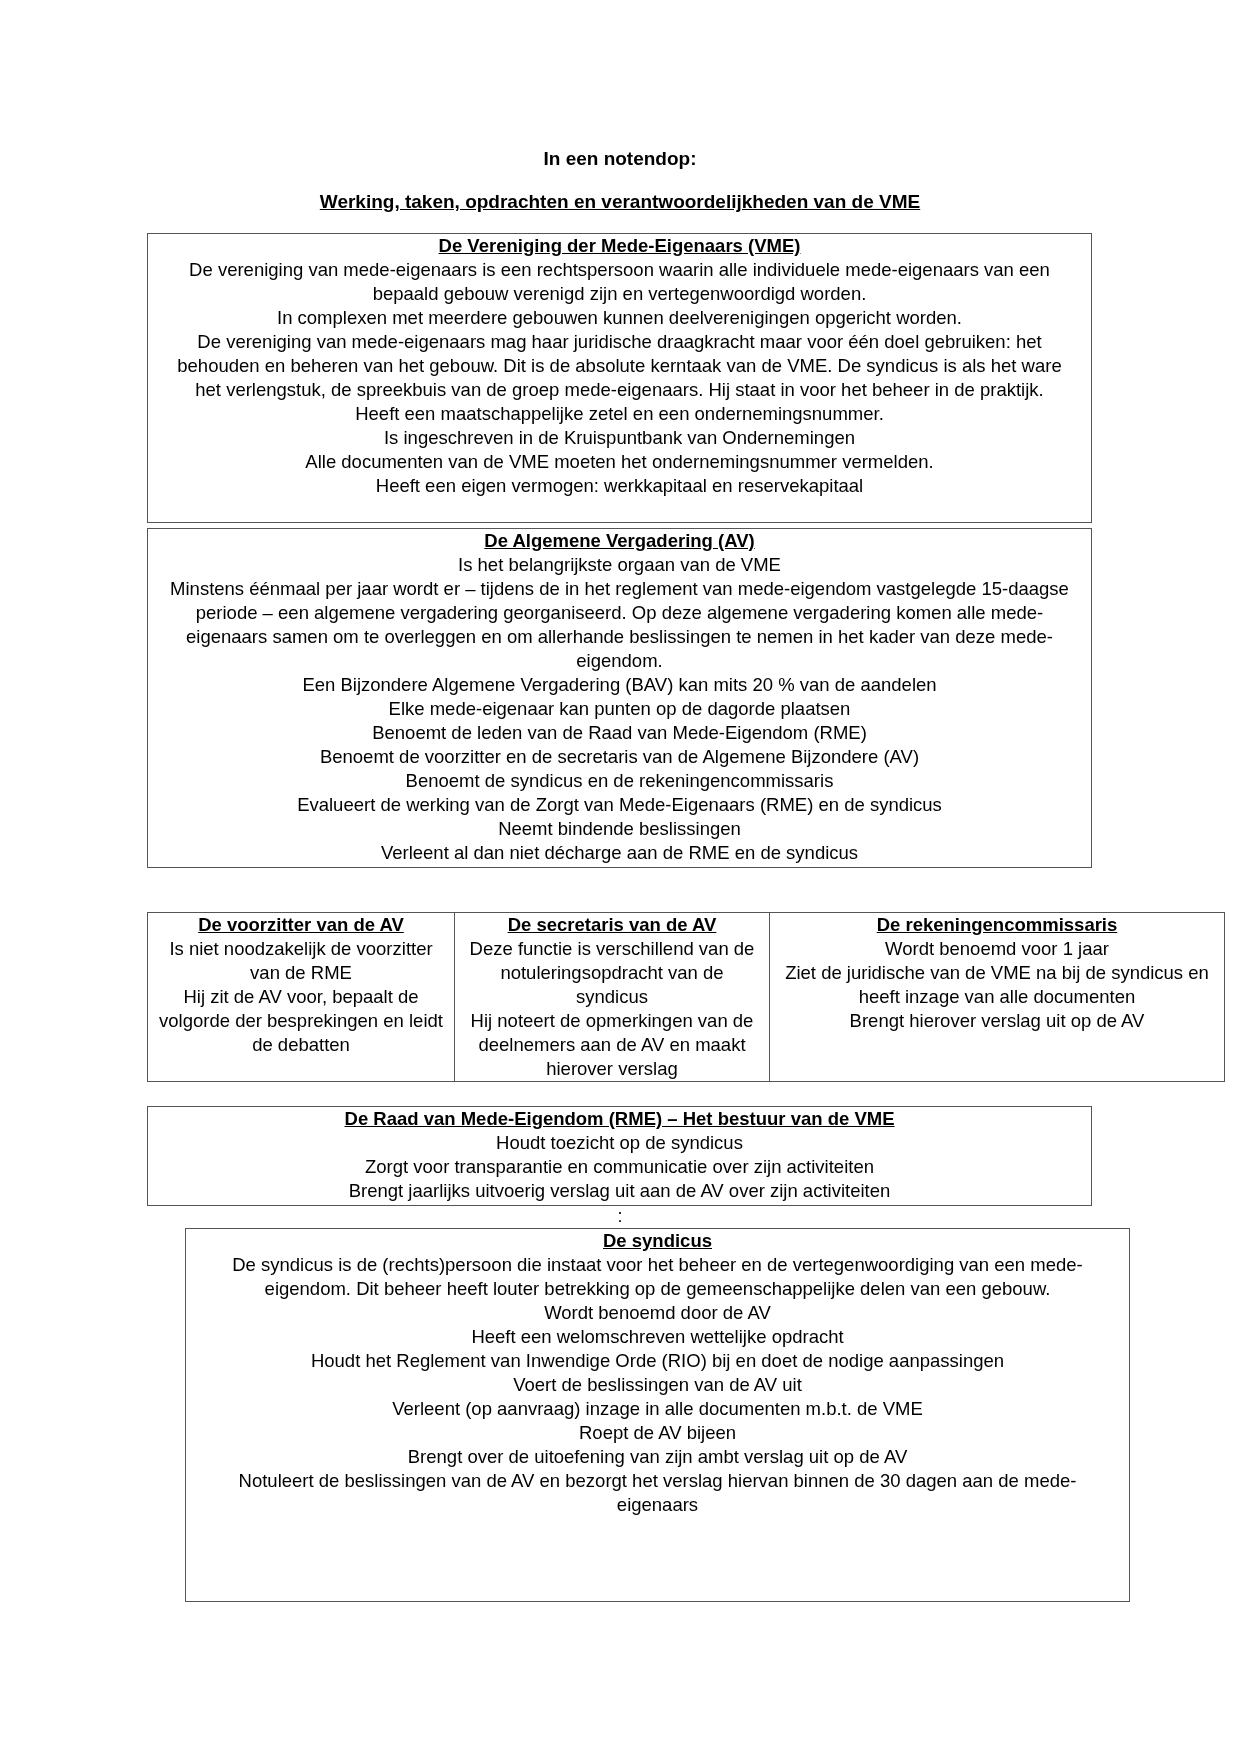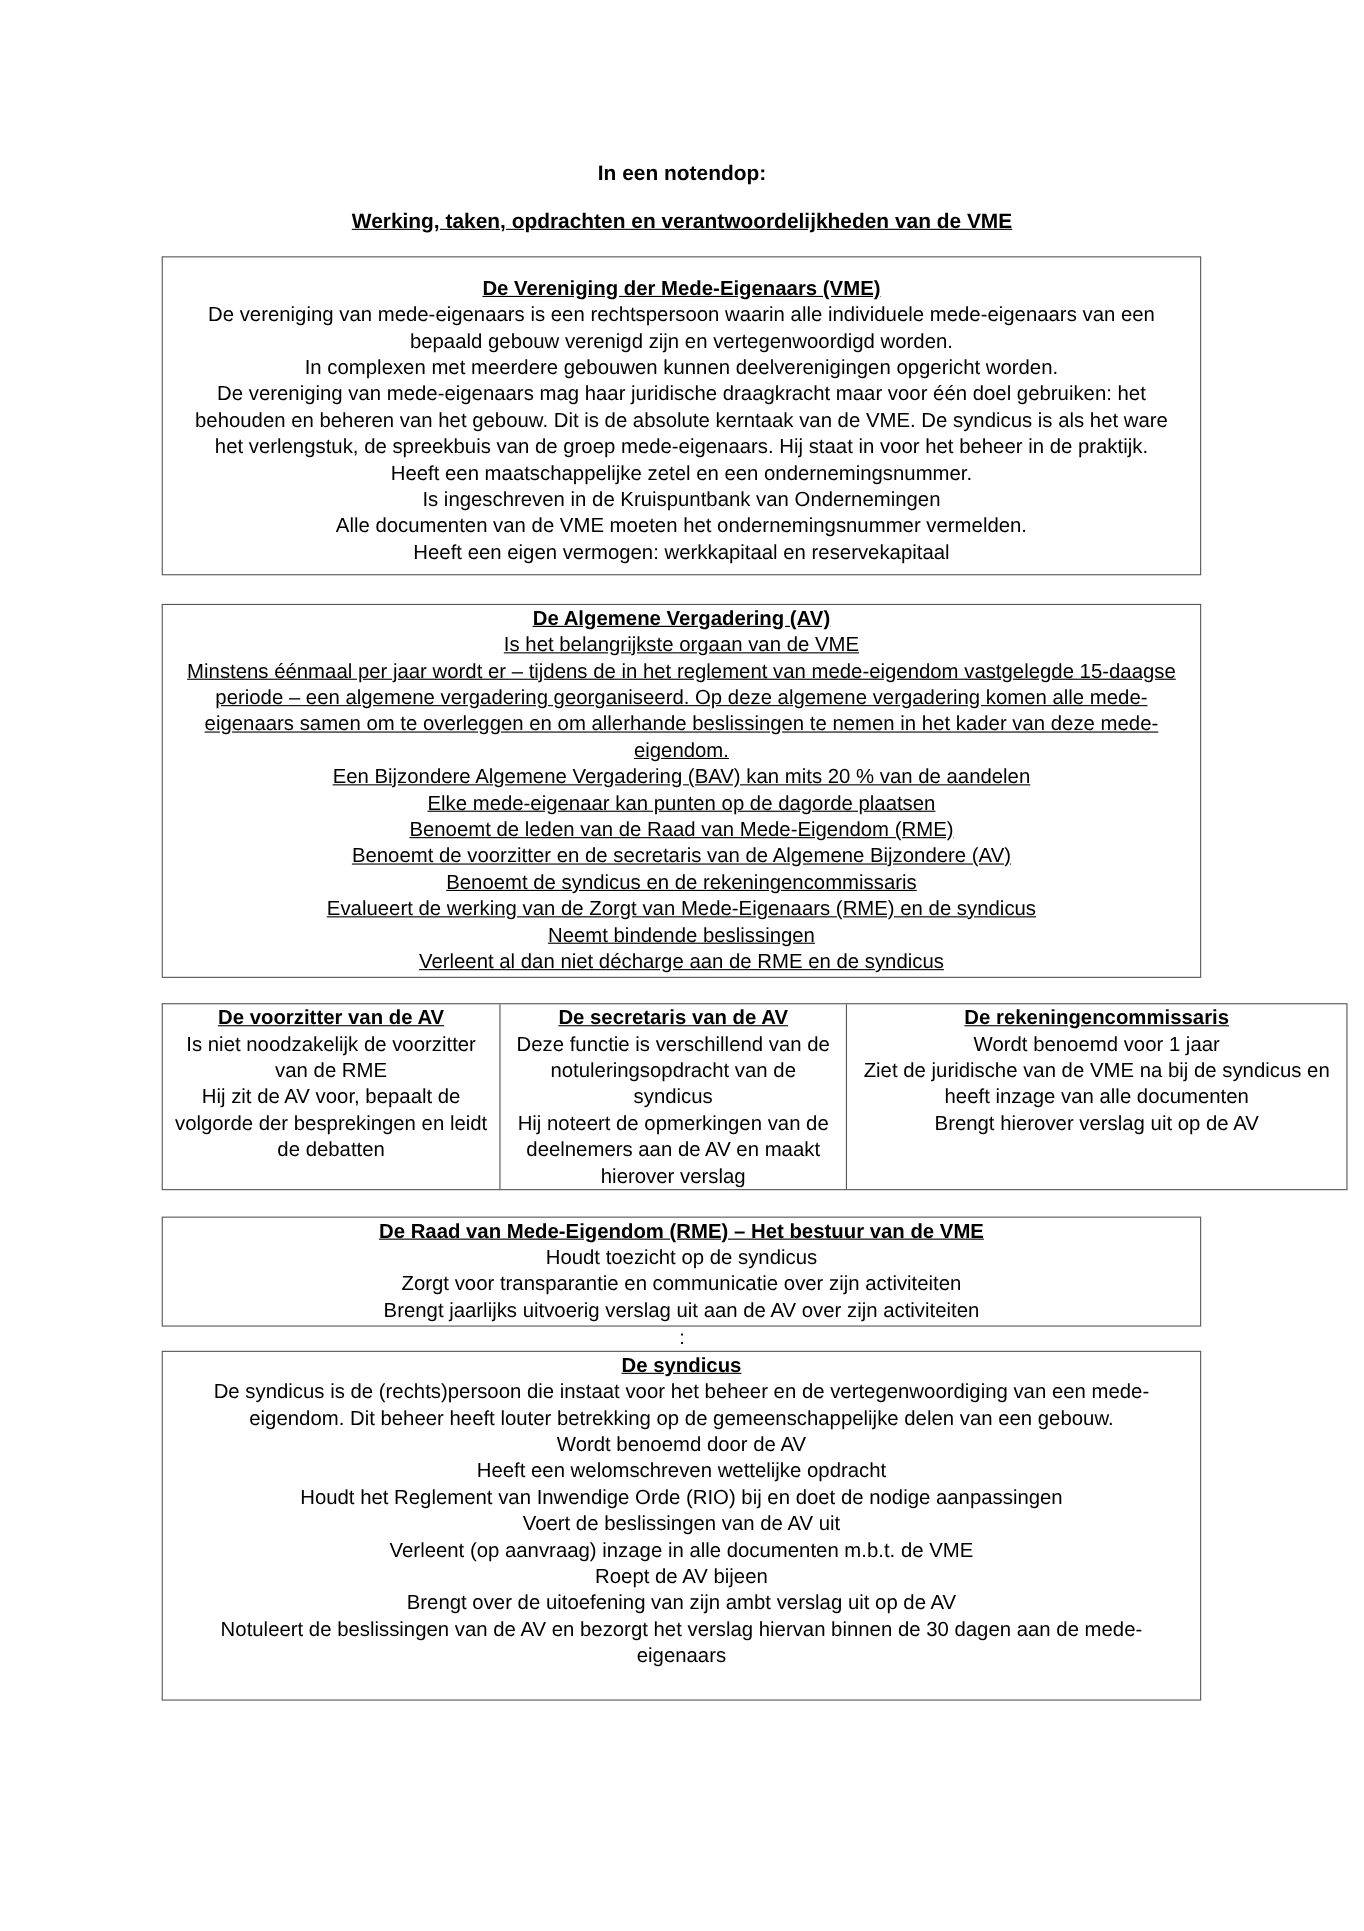--- a/index.html
+++ b/index.html
@@ -22,32 +22,32 @@
   .col p { margin: 0; }
   .colon { position: absolute; left: 0; width: 1240px; text-align: center;
            top: 1206px; font-size: 18px; line-height: 20px; }
 </style>
 </head>
 <body>
 
 <div class="title">In een notendop:</div>
 <div class="subtitle">Werking, taken, opdrachten en verantwoordelijkheden van de VME</div>
 
-<section class="box" style="top:233px; height:290px; padding:16px 14px;">
+<section class="box" style="top:233px; height:290px; padding:0 14px;">
   <p class="head">De Vereniging der Mede-Eigenaars (VME)</p>
   <p>De vereniging van mede-eigenaars is een rechtspersoon waarin alle individuele mede-eigenaars van een bepaald gebouw verenigd zijn en vertegenwoordigd worden.</p>
   <p>In complexen met meerdere gebouwen kunnen deelverenigingen opgericht worden.</p>
   <p>De vereniging van mede-eigenaars mag haar juridische draagkracht maar voor één doel gebruiken: het behouden en beheren van het gebouw. Dit is de absolute kerntaak van de VME. De syndicus is als het ware het verlengstuk, de spreekbuis van de groep mede-eigenaars. Hij staat in voor het beheer in de praktijk.</p>
   <p>Heeft een maatschappelijke zetel en een ondernemingsnummer.</p>
   <p>Is ingeschreven in de Kruispuntbank van Ondernemingen</p>
   <p>Alle documenten van de VME moeten het ondernemingsnummer vermelden.</p>
   <p>Heeft een eigen vermogen: werkkapitaal en reservekapitaal</p>
 </section>
 
-<section class="box" style="top:549px; height:340px; padding:0 14px;text-decoration:underline;">
+<section class="box" style="top:528px; height:340px; padding:0 14px;">
   <p class="head">De Algemene Vergadering (AV)</p>
   <p>Is het belangrijkste orgaan van de VME</p>
   <p>Minstens éénmaal per jaar wordt er – tijdens de in het reglement van mede-eigendom vastgelegde 15-daagse periode – een algemene vergadering georganiseerd. Op deze algemene vergadering komen alle mede-eigenaars samen om te overleggen en om allerhande beslissingen te nemen in het kader van deze mede-eigendom.</p>
   <p>Een Bijzondere Algemene Vergadering (BAV) kan mits 20 % van de aandelen</p>
   <p>Elke mede-eigenaar kan punten op de dagorde plaatsen</p>
   <p>Benoemt de leden van de Raad van Mede-Eigendom (RME)</p>
   <p>Benoemt de voorzitter en de secretaris van de Algemene Bijzondere (AV)</p>
   <p>Benoemt de syndicus en de rekeningencommissaris</p>
   <p>Evalueert de werking van de Zorgt van Mede-Eigenaars (RME) en de syndicus</p>
   <p>Neemt bindende beslissingen</p>
@@ -75,21 +75,21 @@
 
 <section class="box" style="top:1106px; height:100px; padding:0 14px;">
   <p class="head">De Raad van Mede-Eigendom (RME) – Het bestuur van de VME</p>
   <p>Houdt toezicht op de syndicus</p>
   <p>Zorgt voor transparantie en communicatie over zijn activiteiten</p>
   <p>Brengt jaarlijks uitvoerig verslag uit aan de AV over zijn activiteiten</p>
 </section>
 
 <div class="colon">:</div>
 
-<section class="box" style="top:1228px; height:318px; padding:0 14px;">
+<section class="box" style="top:1228px; height:374px; padding:0 14px;margin-left:38px;">
   <p class="head">De syndicus</p>
   <p>De syndicus is de (rechts)persoon die instaat voor het beheer en de vertegenwoordiging van een mede-eigendom. Dit beheer heeft louter betrekking op de gemeenschappelijke delen van een gebouw.</p>
   <p>Wordt benoemd door de AV</p>
   <p>Heeft een welomschreven wettelijke opdracht</p>
   <p>Houdt het Reglement van Inwendige Orde (RIO) bij en doet de nodige aanpassingen</p>
   <p>Voert de beslissingen van de AV uit</p>
   <p>Verleent (op aanvraag) inzage in alle documenten m.b.t. de VME</p>
   <p>Roept de AV bijeen</p>
   <p>Brengt over de uitoefening van zijn ambt verslag uit op de AV</p>
   <p>Notuleert de beslissingen van de AV en bezorgt het verslag hiervan binnen de 30 dagen aan de mede-eigenaars</p>

